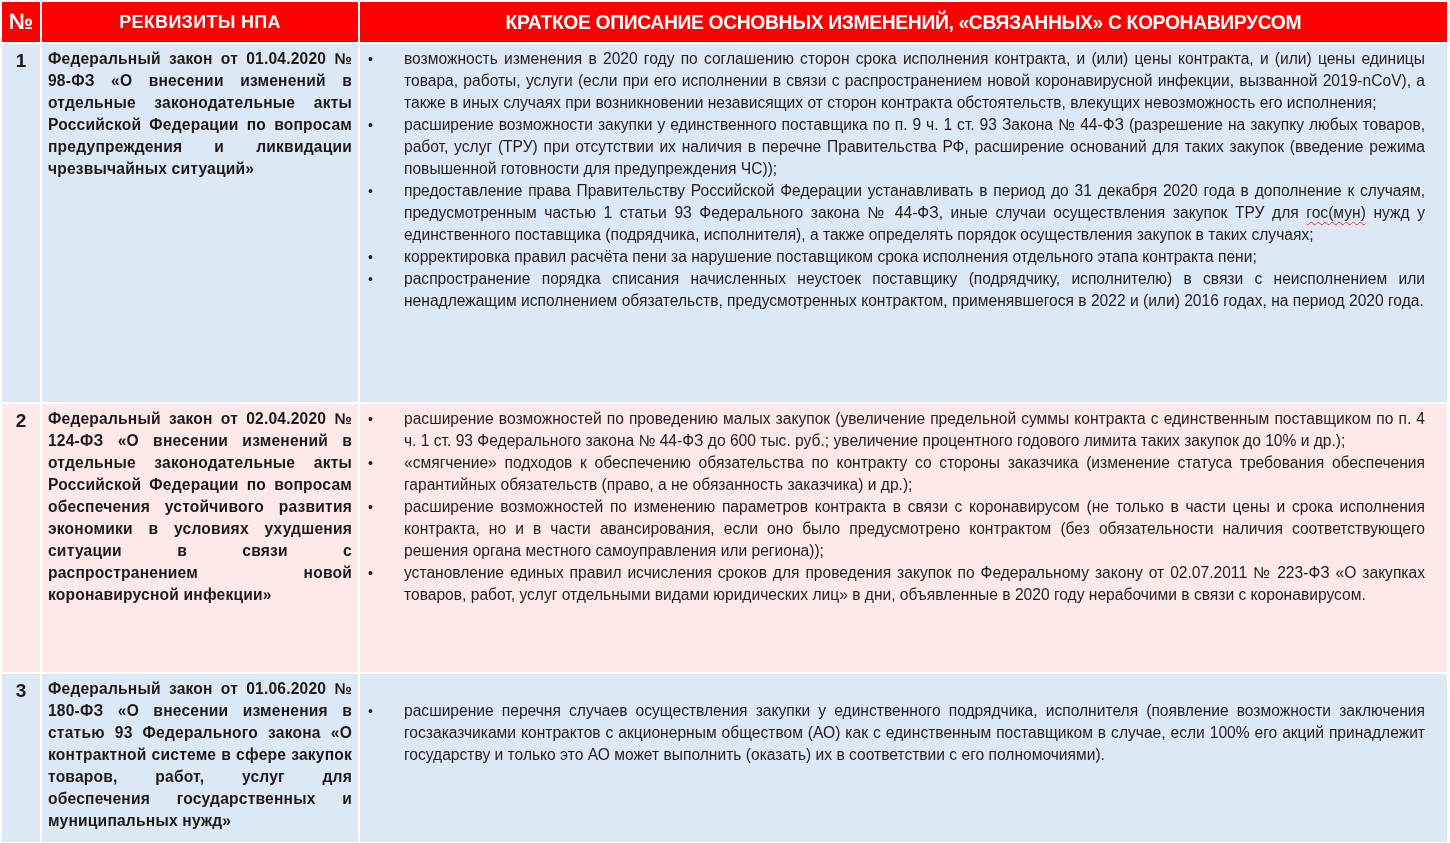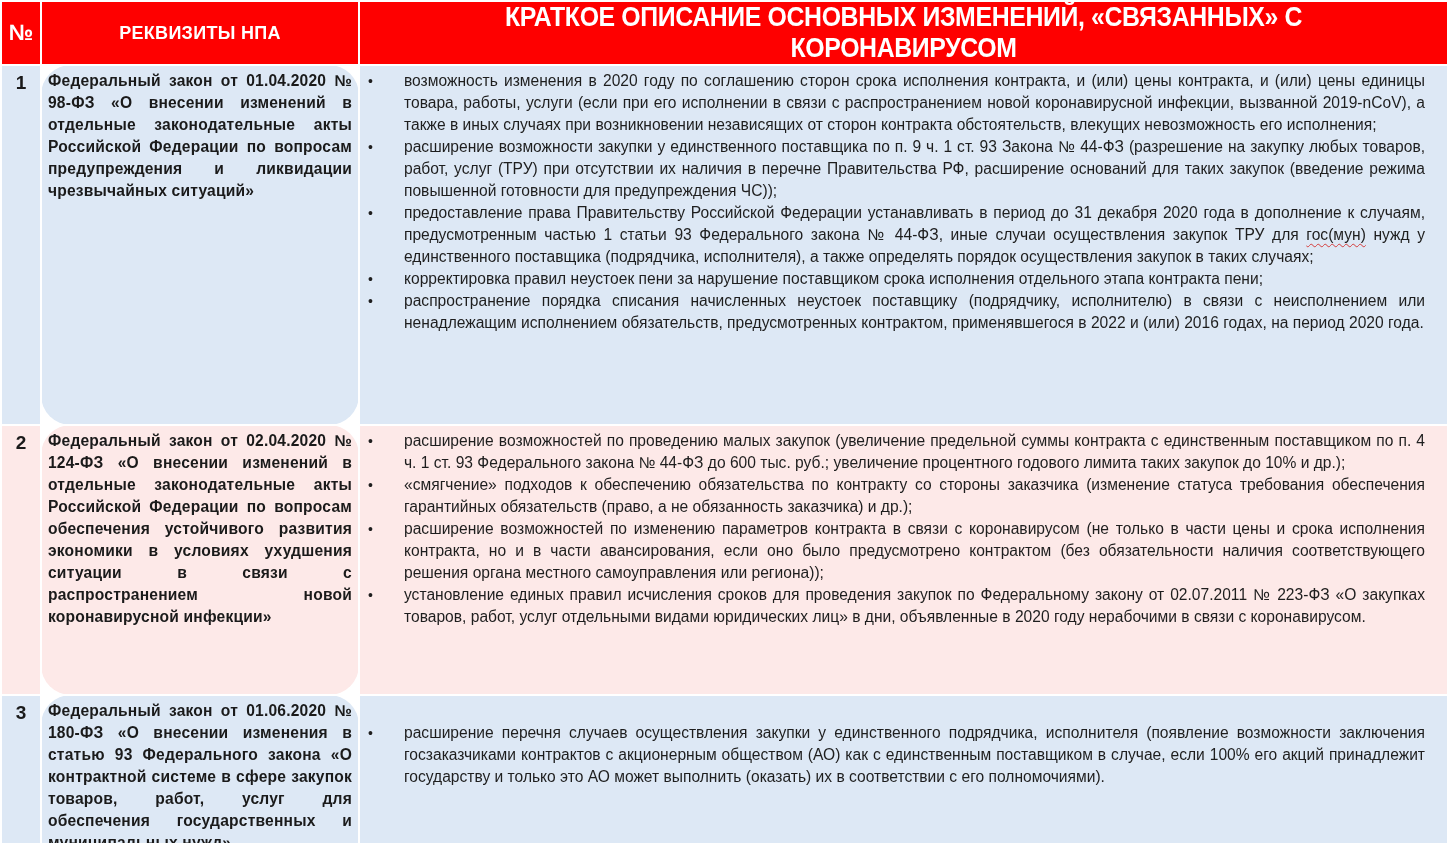--- a/index.html
+++ b/index.html
@@ -45,21 +45,21 @@
     }
     th.col-num {
       font-size: 22px;
       letter-spacing: 0;
     }
     th.col-req {
       font-size: 18px;
       letter-spacing: 0.3px;
     }
     th.col-desc {
-      font-size: 27px;
+      font-size: 21px;
       letter-spacing: -0.4px;
       transform-origin: center;
     }
     th.col-desc span {
       display: inline-block;
       transform: scaleX(0.92);
     }
     tr.row-blue td { background: #dde8f5; }
     tr.row-pink td { background: #fde9e8; }
     tr.row-1 { height: 360px; }
@@ -71,21 +71,20 @@
       text-align: center;
       padding-top: 6px;
     }
     td.req {
       font-weight: bold;
       font-size: 15.6px;
       line-height: 22px;
       text-align: justify;
       padding: 4px 6px 0 6px;
       letter-spacing: 0.2px;
-      border-radius: 30px;
     }
     td.desc {
       padding: 4px 22px 0 0;
     }
     ul.changes {
       list-style: none;
       margin: 0;
       padding: 0;
     }
     ul.changes li {
@@ -132,21 +131,21 @@
     <tbody>
 
       <tr class="row-blue row-1">
         <td class="num">1</td>
         <td class="req">Федеральный закон от 01.04.2020 № 98-ФЗ «О внесении изменений в отдельные законодательные акты Российской Федерации по вопросам предупреждения и ликвидации чрезвычайных ситуаций»</td>
         <td class="desc">
           <ul class="changes">
             <li><span class="bullet">•</span><span>возможность изменения в 2020 году по соглашению сторон срока исполнения контракта, и (или) цены контракта, и (или) цены единицы товара, работы, услуги (если при его исполнении в связи с распространением новой коронавирусной инфекции, вызванной 2019-nCoV), а также в иных случаях при возникновении независящих от сторон контракта обстоятельств, влекущих невозможность его исполнения;</span></li>
             <li><span class="bullet">•</span><span>расширение возможности закупки у единственного поставщика по п. 9 ч. 1 ст. 93 Закона № 44-ФЗ (разрешение на закупку любых товаров, работ, услуг (ТРУ) при отсутствии их наличия в перечне Правительства РФ, расширение оснований для таких закупок (введение режима повышенной готовности для предупреждения ЧС));</span></li>
             <li><span class="bullet">•</span><span>предоставление права Правительству Российской Федерации устанавливать в период до 31 декабря 2020 года в дополнение к случаям, предусмотренным частью 1 статьи 93 Федерального закона № 44-ФЗ, иные случаи осуществления закупок ТРУ для </span><span class="spell">гос(мун)</span><span> нужд у единственного поставщика (подрядчика, исполнителя), а также определять порядок осуществления закупок в таких случаях;</span></li>
-            <li><span class="bullet">•</span><span>корректировка  правил неустоек пени за нарушение поставщиком срока исполнения отдельного этапа контракта пени;</span></li>
+            <li><span class="bullet">•</span><span>корректировка  правил расчёта пени за нарушение поставщиком срока исполнения отдельного этапа контракта пени;</span></li>
             <li><span class="bullet">•</span><span>распространение порядка списания начисленных неустоек поставщику (подрядчику, исполнителю) в связи с неисполнением или ненадлежащим исполнением обязательств, предусмотренных контрактом, применявшегося в 2022 и (или) 2016 годах, на период 2020 года.</span></li>
           </ul>
         </td>
       </tr>
 
       <tr class="row-pink row-2">
         <td class="num">2</td>
         <td class="req">Федеральный закон от 02.04.2020 № 124-ФЗ «О внесении изменений в отдельные законодательные акты Российской Федерации по вопросам обеспечения устойчивого развития экономики в условиях ухудшения ситуации в связи с распространением новой коронавирусной инфекции»</td>
         <td class="desc">
           <ul class="changes">

